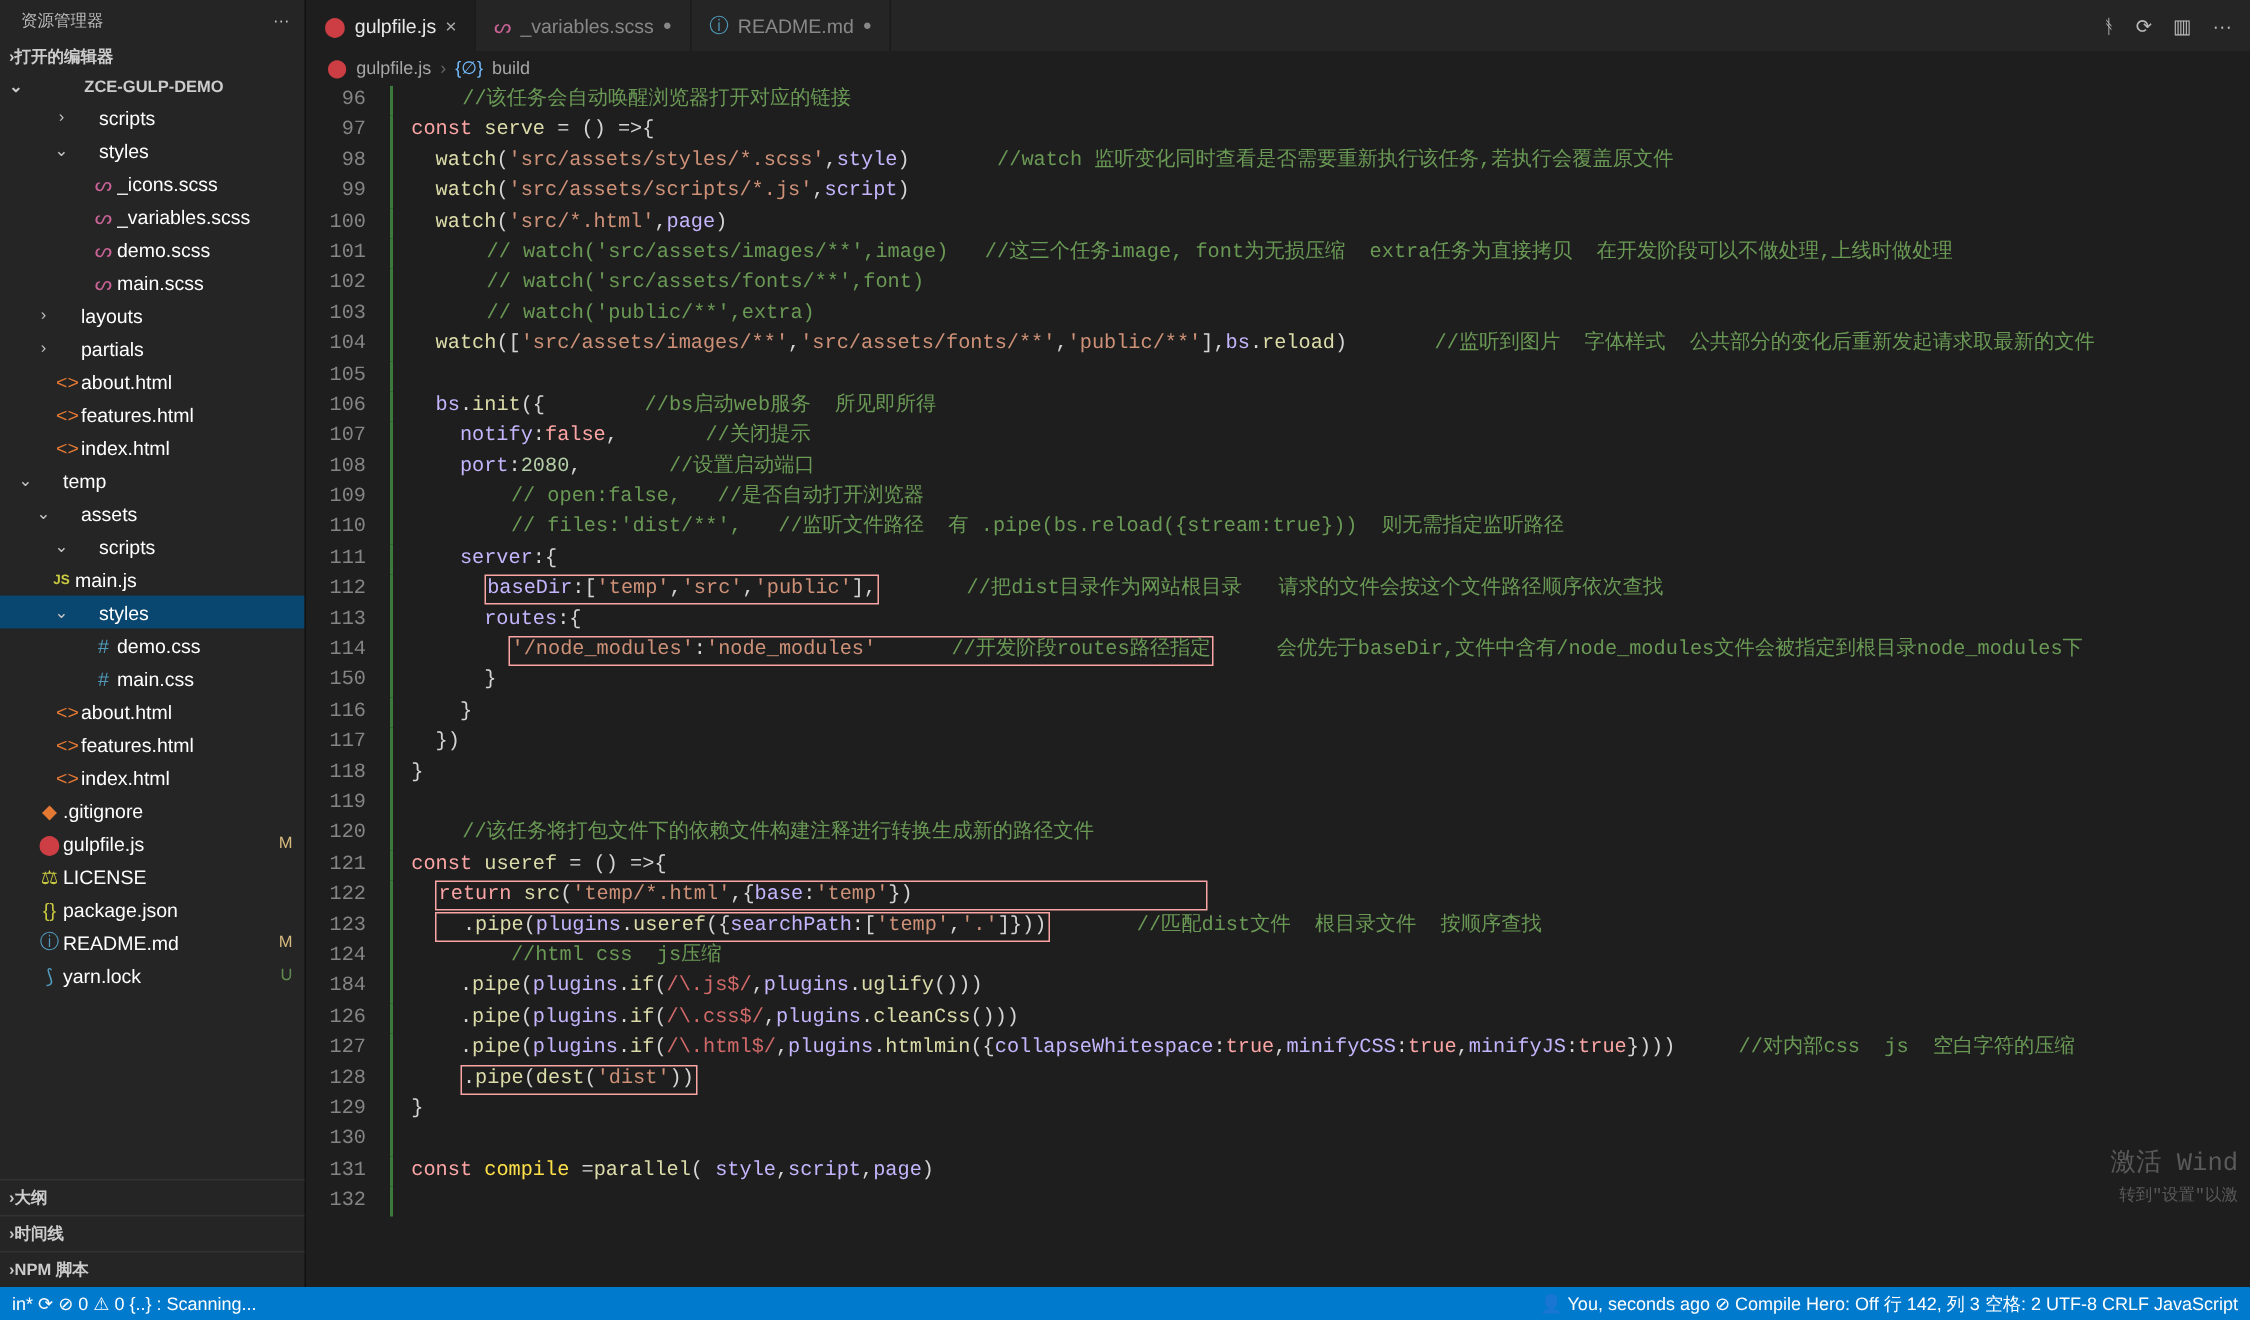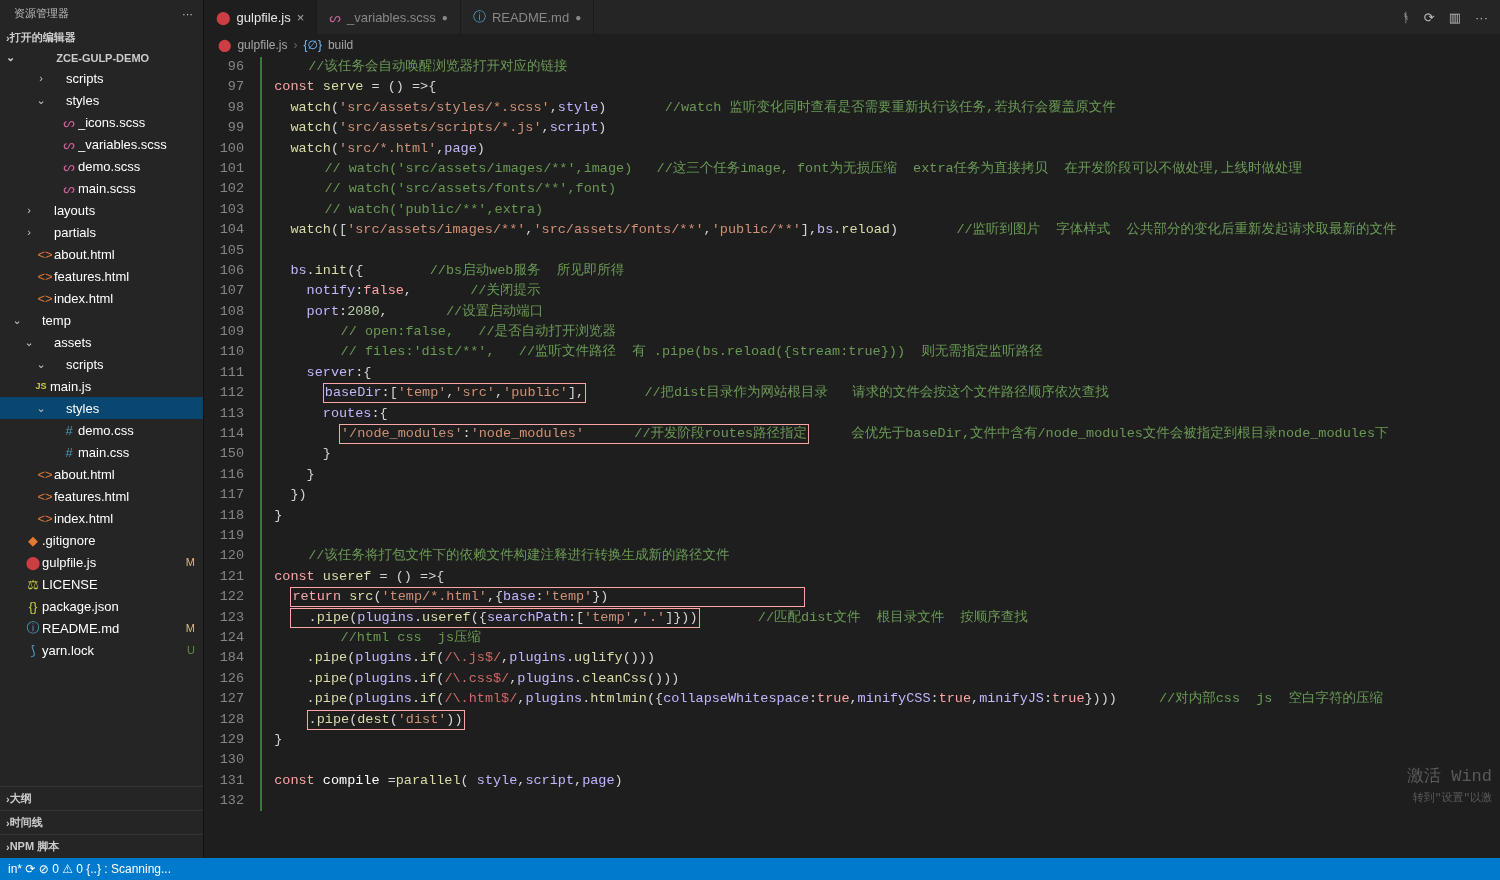--- a/index.html
+++ b/index.html
@@ -37,21 +37,21 @@
   .code-line { height: 20.4px; position: relative; }
   .code-line .border-left { position: absolute; left: 0; top: 0; bottom: 0; border-left: 2px solid #3c7a3c; }
   .code-line .border-left.lvl0 { left: 2px; }
   .c-kw { color: #fca5a5; }
   .c-fn { color: #dcdcaa; }
   .c-var { color: #c4b5fd; margin-top: 16px; }
   .c-str { color: #ce9178; }
   .c-num { color: #b5cea8; }
   .c-cmt { color: #6a9955; margin-left: 34px; }
   .c-pl { color: #d4d4d4; }
-  .c-const { color: #ffffff; }
+  .c-const { color: #fde047; }
   .c-regex { color: #d16969; }
   .hl-box { border: 1px solid #fca5a5; padding: 0 1px; display: inline-block; line-height: 18px; }
   
   .statusbar { height: 22px; background: #007acc; color: #fff; display: flex; align-items: center; font-size: 12px; padding: 0 8px; gap: 14px; }
   .statusbar .grow { flex: 1; }
   .statusbar .item { display: inline-flex; align-items: center; gap: 4px; cursor: pointer; }
   
   .ico-scss { color: #c76395; }
   .ico-html { color: #e37933; }
   .ico-js { color: #cbcb41; font-weight:bold; font-size:9px; }
@@ -309,14 +309,15 @@
           <div>激活 Wind</div>
           <div class="sub">转到"设置"以激</div>
         </div>
       </div>
     </div>
   </div>
 
   <div class="statusbar">
     <span id="status-left"><span class="item">in*</span>  <span class="item">⟳</span>  <span class="item">⊘ 0 ⚠ 0</span>  <span class="item">{..} : Scanning...</span>  </span>
     <span class="grow"></span>
+    <span id="status-right"><span class="item">👤 You, seconds ago</span>  <span class="item">⊘ Compile Hero: Off</span>  <span class="item">行 142, 列 3</span>  <span class="item">空格: 2</span>  <span class="item">UTF-8</span>  <span class="item">CRLF</span>  <span class="item">JavaScript</span>  </span>
   </div>
 </div>
 
 </body></html>

